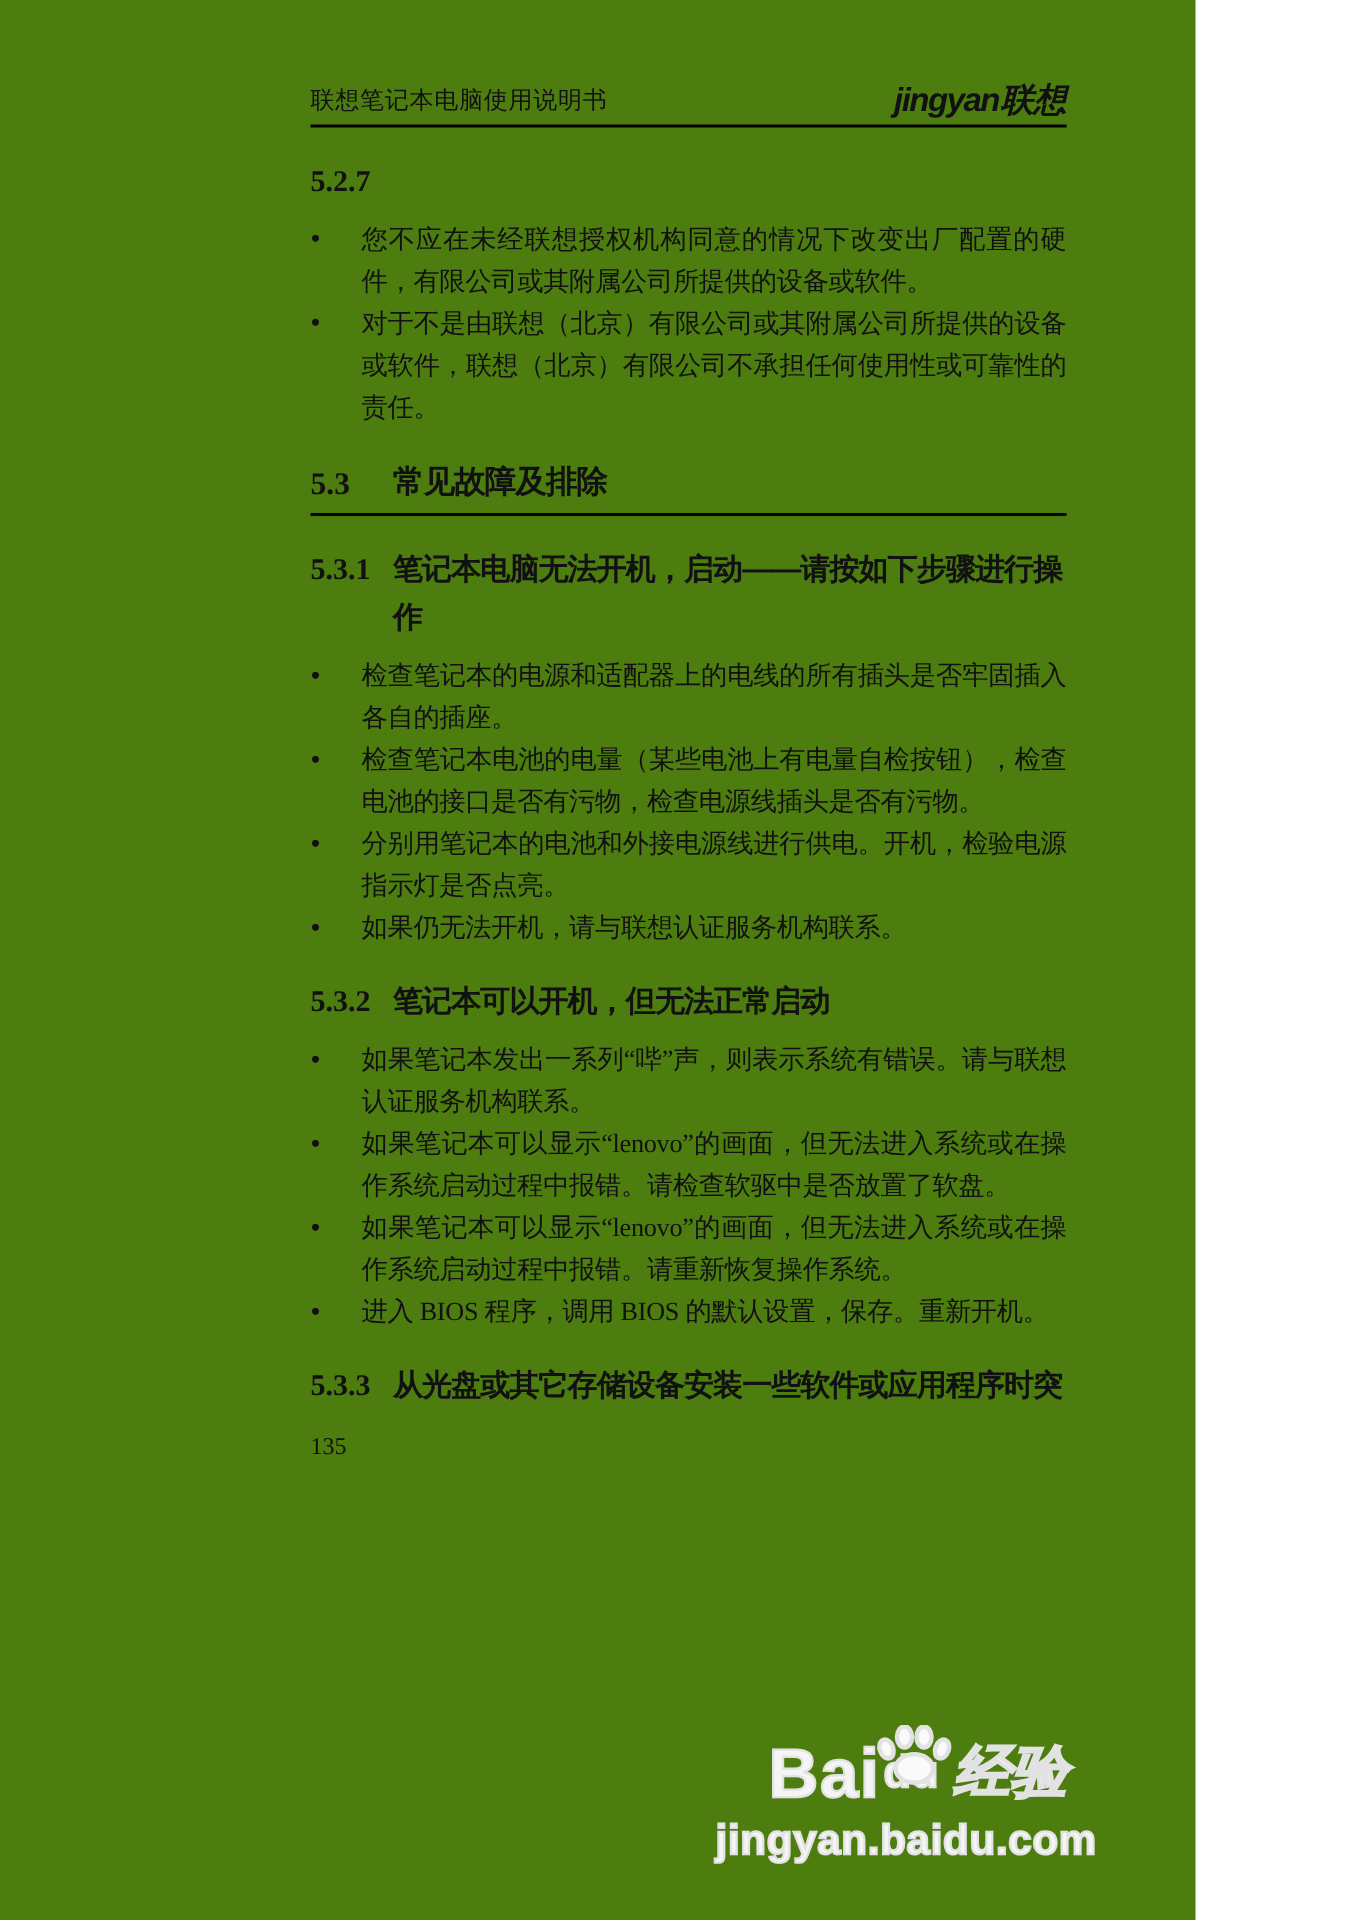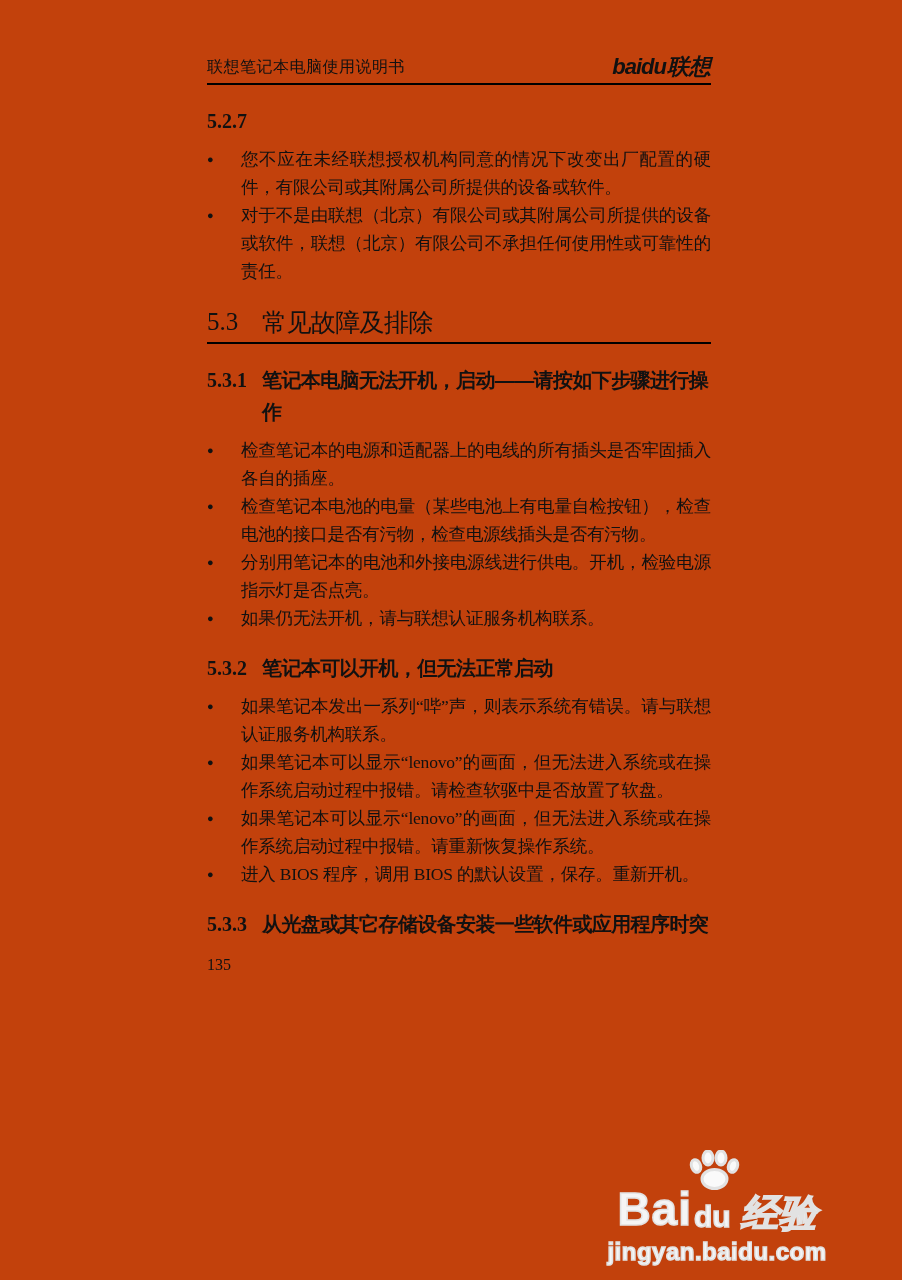--- a/index.html
+++ b/index.html
@@ -1,19 +1,19 @@
 <!DOCTYPE html>
 <html><head>
 <meta charset="utf-8">
 <style>
   html,body { margin:0; padding:0; background:#ffffff; }
   .page {
     position:relative;
-    width:902px; height:1280px;
-    background:#c2410c;
+    width:797px; height:1280px;
+    background:#4d7c0f;
     color:#111111;
     font-family:"Liberation Serif", serif;
     overflow:hidden;
   }
   .content {
     position:absolute; left:207px; top:56px; width:504px;
   }
 
   
   .hdr {
@@ -39,21 +39,21 @@
     font-family:"Liberation Serif", serif;
     width:55px; flex-shrink:0;
   }
   .h3 .ttl, .h2 .ttl {
     font-family:"Liberation Sans", sans-serif;
     letter-spacing:-0.6px;
   }
   .h2 {
     display:flex;
     margin-top:22px; margin-bottom:4px;
-    font-weight:normal; font-size:25px; line-height:30px;
+    font-weight:bold; font-size:21px; line-height:30px;
     border-bottom:2px solid #000000;
     padding-bottom:5px;
   }
 
   
   .bullets { margin:0; }
   .bullet { display:flex; }
   .bullet .dot {
     width:34px; flex-shrink:0;
     font-size:11px; line-height:28px;
@@ -74,42 +74,41 @@
   
   .watermark {
     position:absolute; top:1150px; right:50px; width:270px;
     font-family:"Liberation Sans", sans-serif;
     font-weight:bold;
     color:#f5f5f5;
     -webkit-text-stroke:1.5px #e2e2e2;
   }
   .wm-paw { position:absolute; top:0px; left:104px; }
   .wm-brand {
-    margin-top:36px;
-    display:flex; align-items:flex-end; justify-content:center;
+    margin-top:9px;
+    display:flex; align-items:center; justify-content:center;
     line-height:1;
   }
   .wm-bai { font-size:46px; letter-spacing:1px; }
   .wm-du  { font-size:30px; margin-left:2px; }
   .wm-cn  { font-size:38px; margin-left:10px; font-style:italic; }
   .wm-url {
     margin-top:6px;
-    text-align:center;
-    font-size:24px; letter-spacing:0.5px;
+    font-size:28px; letter-spacing:0.5px;
   }
 </style>
 </head>
 <body>
 
 <div class="page">
   <div class="content">
 
     <div class="hdr">
       <span class="hdr-title">联想笔记本电脑使用说明书</span>
-      <span class="logo"><span>baidu</span><span class="cn">联想</span></span>
+      <span class="logo"><span>jingyan</span><span class="cn">联想</span></span>
     </div>
 
     <div class="h3">
       <span class="num">5.2.7</span>
     </div>
     <div class="bullets">
       <div class="bullet">
         <span class="dot">●</span>
         <span class="txt">您不应在未经联想授权机构同意的情况下改变出厂配置的硬件，有限公司或其附属公司所提供的设备或软件。</span>
       </div>

